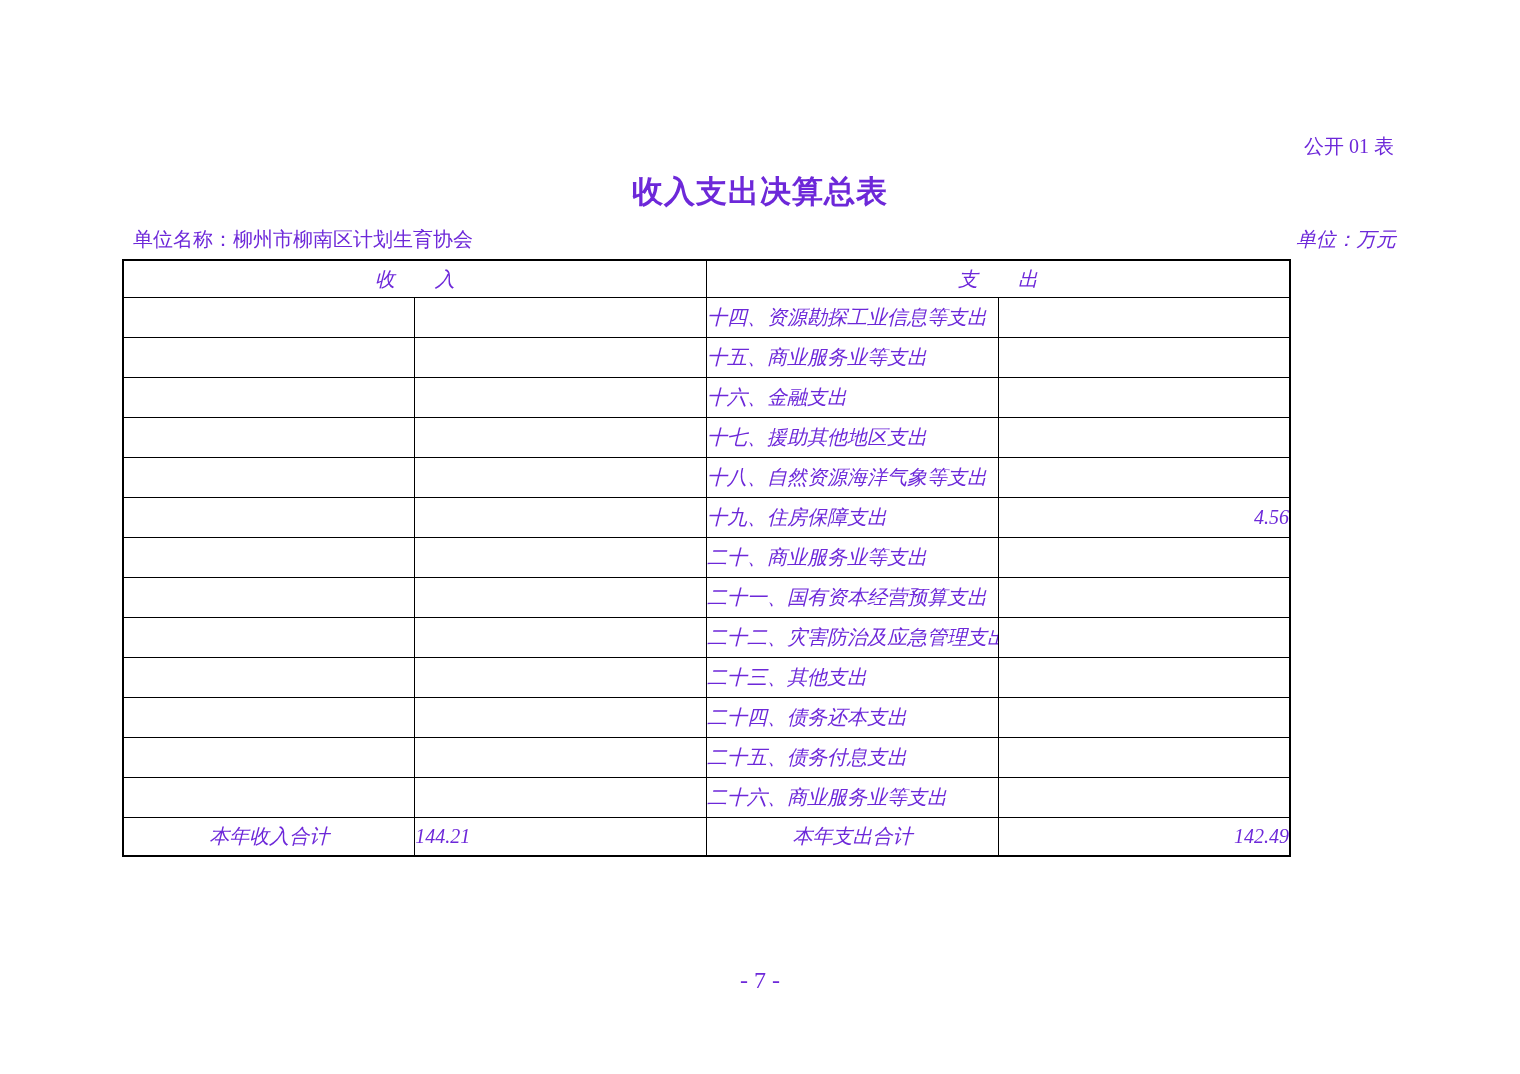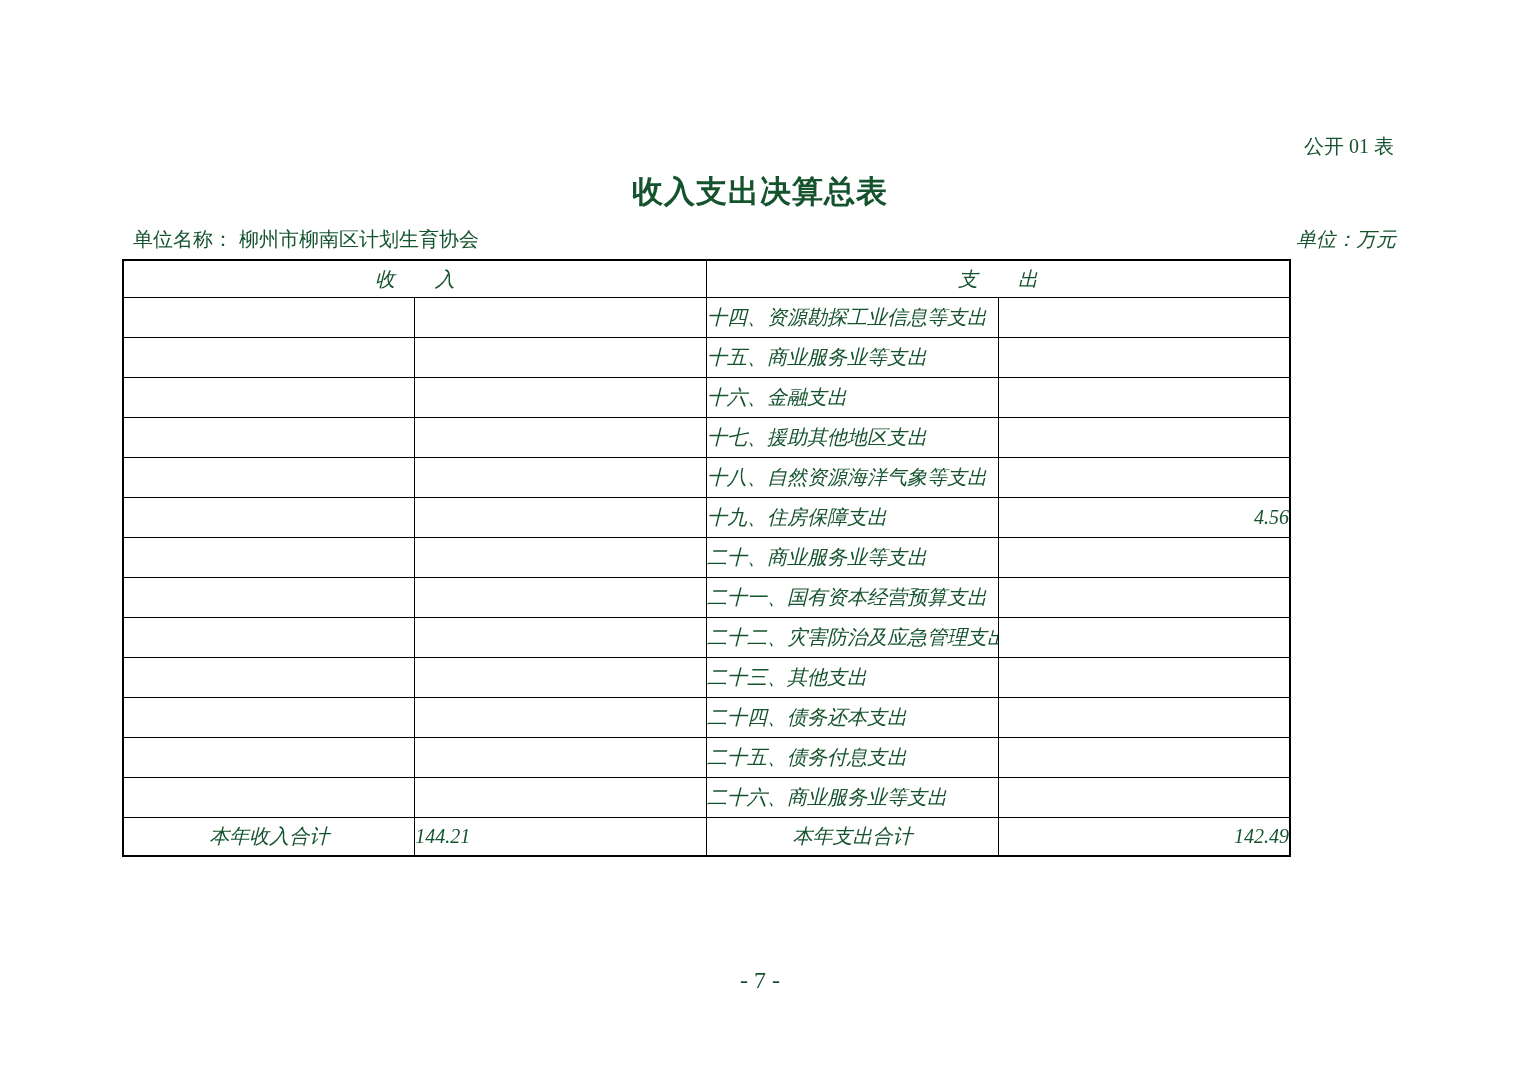--- a/index.html
+++ b/index.html
@@ -5,21 +5,21 @@
   html, body {
     margin: 0;
     padding: 0;
     background: #ffffff;
   }
   .page {
     position: relative;
     width: 1520px;
     height: 1074px;
     background: #ffffff;
-    color: #14532d;
+    color: #6d28d9;
     font-family: "Liberation Serif", "DejaVu Serif", serif;
     overflow: hidden;
   }
   .doc-code {
     position: absolute;
     top: 133px;
     right: 126px;
     font-size: 20px;
     white-space: nowrap;
   }
@@ -38,21 +38,21 @@
     top: 226px;
     left: 133px;
     right: 124px;
     display: flex;
     justify-content: space-between;
     align-items: baseline;
     font-size: 20px;
   }
   .meta-left {
     display: flex;
-    gap: 6px;
+    gap: 0;
     white-space: nowrap;
   }
   .meta-right {
     white-space: nowrap;
     font-style: italic;
   }
   table.summary {
     position: absolute;
     top: 259px;
     left: 122px;

